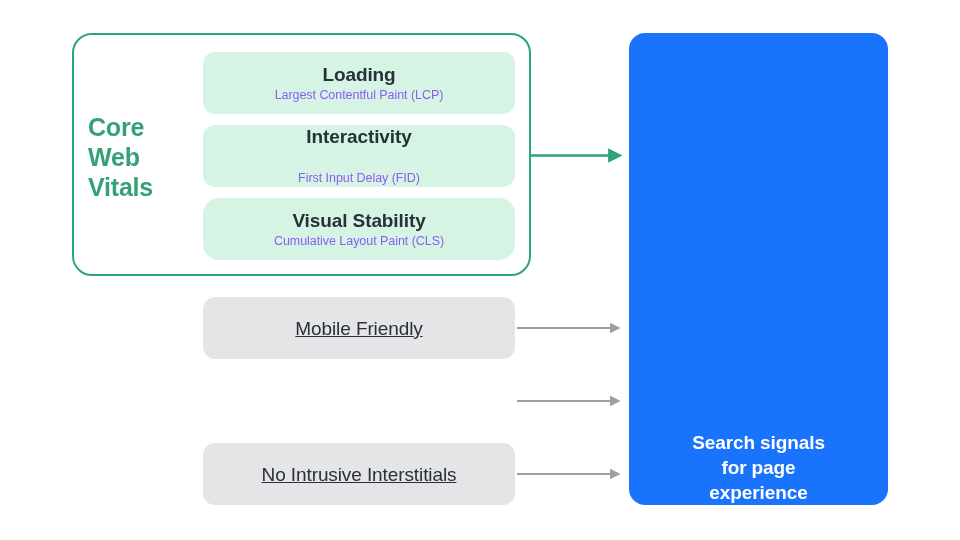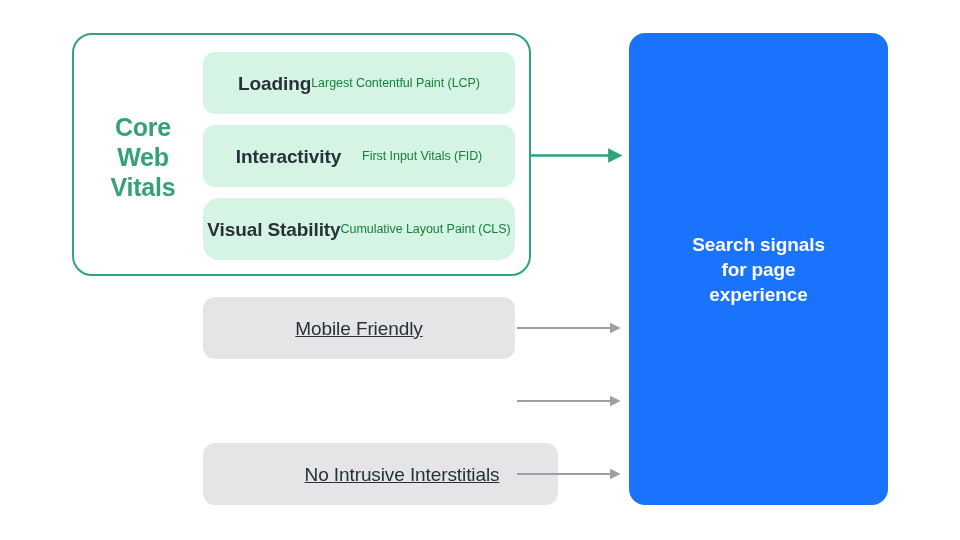--- a/index.html
+++ b/index.html
@@ -34,95 +34,95 @@
     border: 2px solid #2ea37c;
     border-radius: 20px;
     background: #ffffff;
   }
 
   .cwv-title {
     position: absolute;
     left: 88px;
     top: 112px;
     width: 110px;
-    text-align: center;
+    text-align: left;
     font-size: 25px;
     line-height: 30px;
     font-weight: bold;
     color: #34a276;
     letter-spacing: -0.2px;
   }
 
   
   .metric-card {
     position: absolute;
     left: 203px;
     width: 312px;
     height: 62px;
     background: #d6f4e3;
     border-radius: 12px;
     display: flex;
-    flex-direction: row;
+    flex-direction: column;
     align-items: center;
     justify-content: center;
   }
   .metric-card.m1 { top: 52px; }
   .metric-card.m2 { top: 125px; gap: 21px; }
   .metric-card.m3 { top: 198px; border-radius: 16px; }
 
   .metric-title {
     font-size: 19px;
     font-weight: bold;
     color: #263238;
     line-height: 23px;
     letter-spacing: -0.1px;
   }
   .metric-sub {
     font-size: 12.5px;
-    color: #15803d;
+    color: #8b5cf6;
     line-height: 17px;
     margin-top: 1px;
     letter-spacing: -0.05px;
   }
 
   
   .signal-card {
     position: absolute;
     left: 203px;
     width: 312px;
     height: 62px;
     background: #e5e5e7;
     border-radius: 12px;
     display: flex;
     align-items: center;
     justify-content: center;
   }
   .signal-card.s1 { top: 297px; }
   .signal-card.s2 { top: 370px; }
-  .signal-card.s3 { top: 443px; padding-left: 43px; }
+  .signal-card.s3 { top: 443px; }
 
   .signal-label {
     font-size: 19px;
     color: #263238;
     line-height: 23px;
     letter-spacing: -0.1px;
     text-decoration: underline;
   }
 
   
   .outcome-panel {
     position: absolute;
     left: 629px;
     top: 33px;
     width: 259px;
     height: 472px;
     background: #1a73fd;
     border-radius: 16px;
     display: flex;
-    align-items: center;
+    align-items: flex-end;
     justify-content: center;
   }
   .outcome-text {
     color: #ffffff;
     font-size: 19px;
     font-weight: bold;
     line-height: 25px;
     text-align: center;
     letter-spacing: -0.1px;
     white-space: pre-line;
@@ -148,21 +148,21 @@
 Web
 Vitals</div>
 
   <div class="metric-card m1">
     <div class="metric-title">Loading</div>
     <div class="metric-sub">Largest Contentful Paint (LCP)</div>
   </div>
 
   <div class="metric-card m2">
     <div class="metric-title">Interactivity</div>
-    <div class="metric-sub">First Input Vitals (FID)</div>
+    <div class="metric-sub">First Input Delay (FID)</div>
   </div>
 
   <div class="metric-card m3">
     <div class="metric-title">Visual Stability</div>
     <div class="metric-sub">Cumulative Layout Paint (CLS)</div>
   </div>
 
   <div class="signal-card s1">
     <div class="signal-label">Mobile Friendly</div>
   </div>

